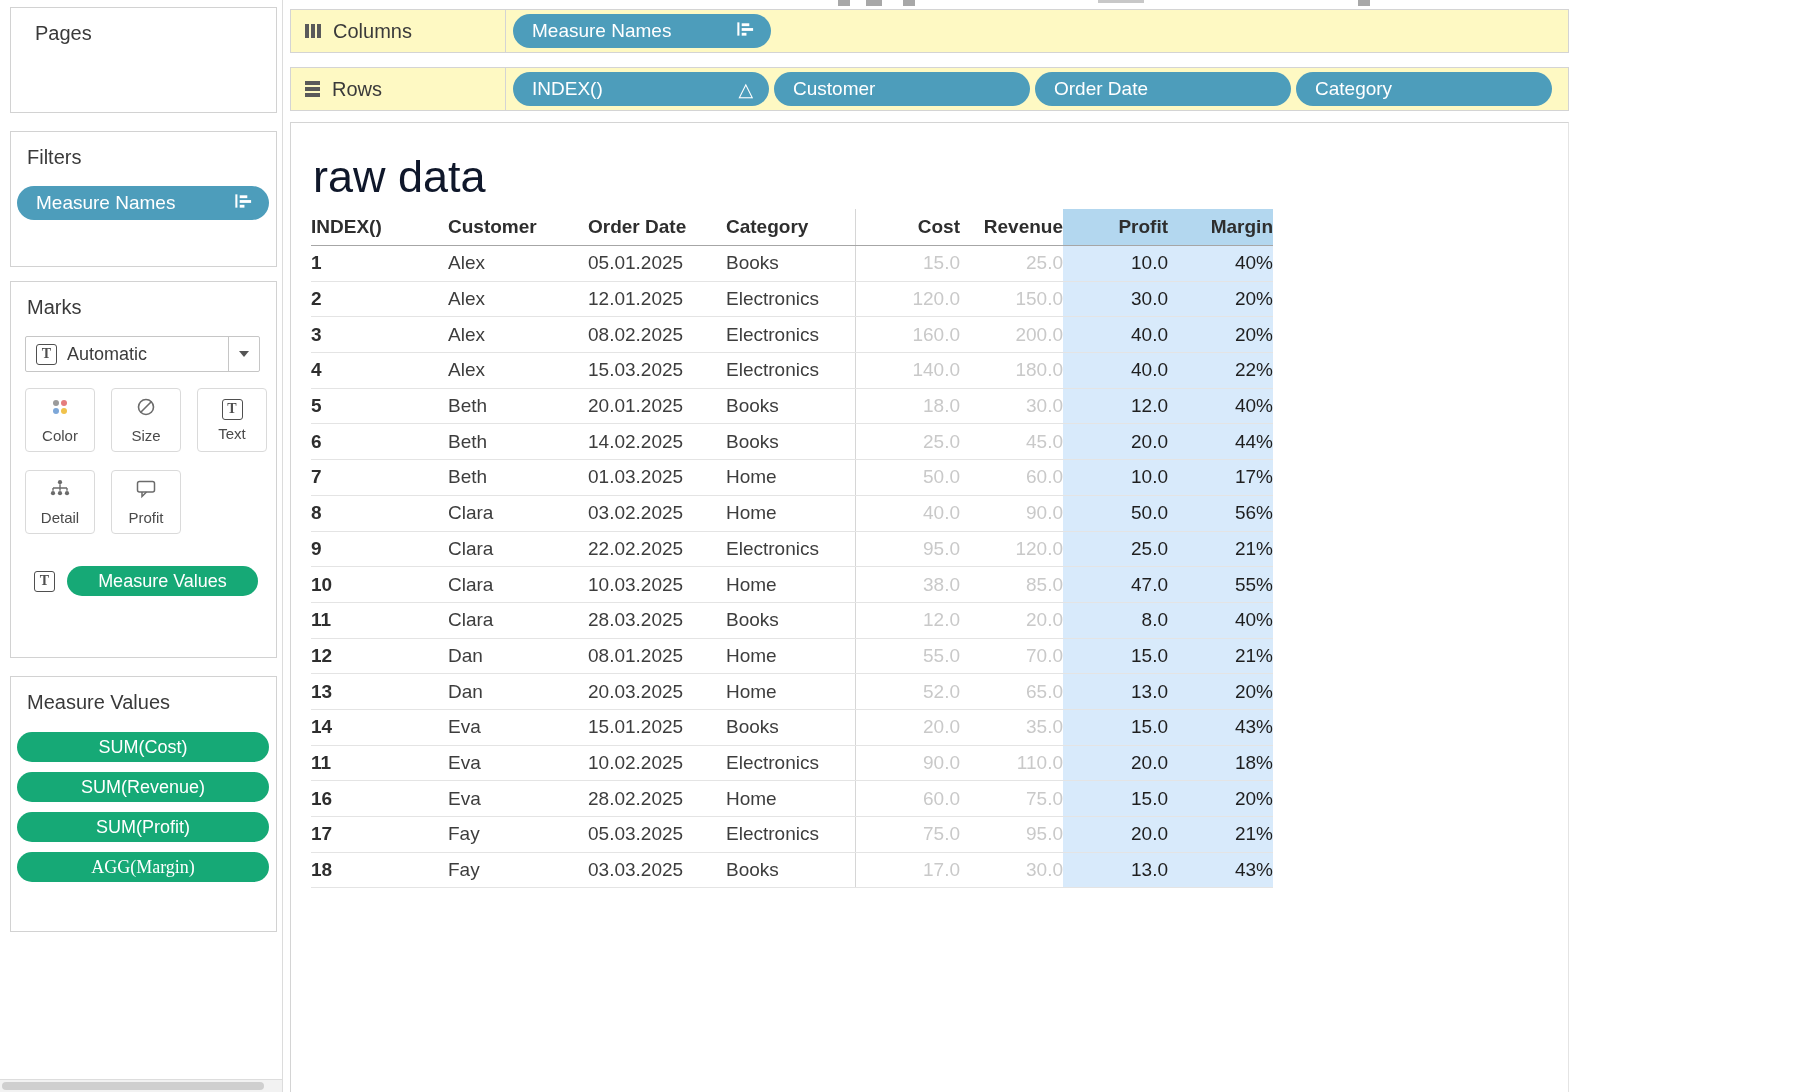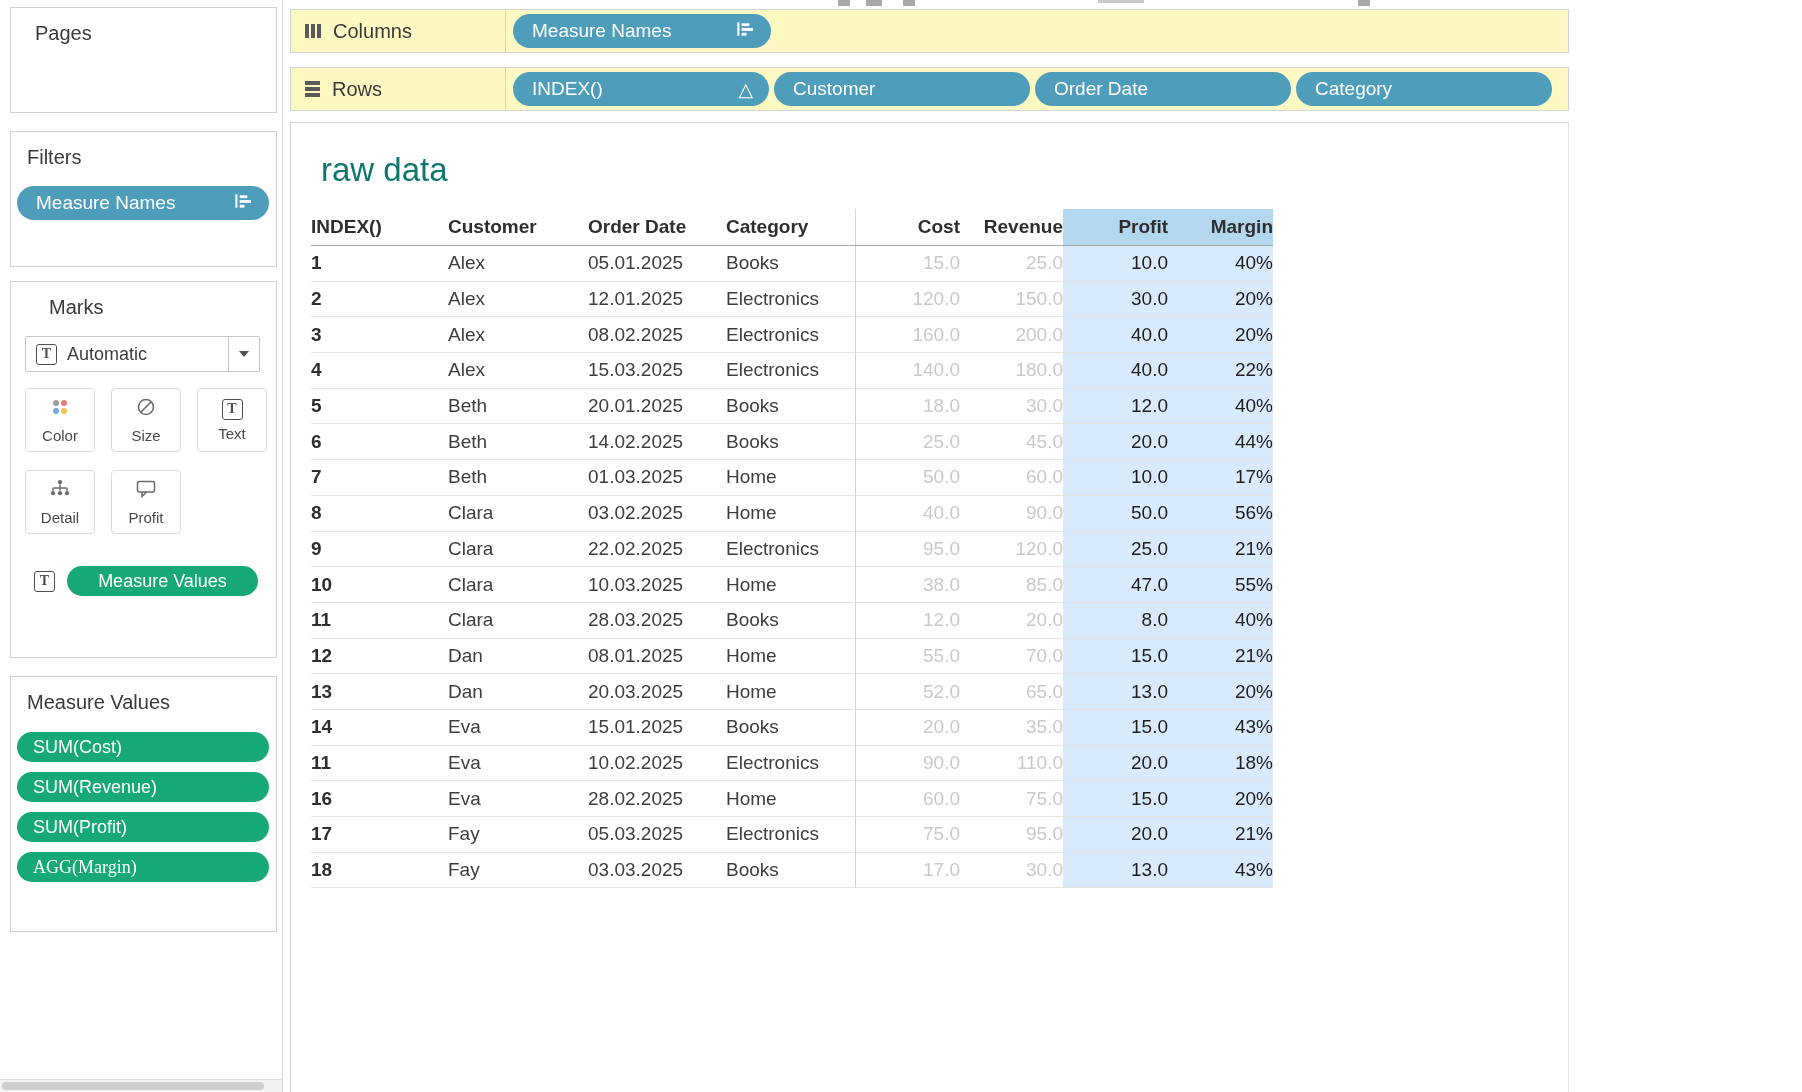--- a/index.html
+++ b/index.html
@@ -11,26 +11,26 @@
   #app{position:absolute;left:0;top:0;width:1802px;height:1092px;}
 
   
   .card{position:absolute;background:#fff;border:1px solid #d2d2d2;box-sizing:border-box;}
   .card-title{font-size:20px;color:#3a3a3a;padding:14px 0 0 16px;}
 
   
   .left-divider{position:absolute;left:282px;top:0;width:1px;height:1092px;background:#dcdcdc;}
   .pages-card{left:10px;top:7px;width:267px;height:106px;padding-left:8px;}
   .filters-card{left:10px;top:131px;width:267px;height:136px;}
-  .marks-card{left:10px;top:281px;width:267px;height:377px;padding-left:22px;}
+  .marks-card{left:10px;top:281px;width:267px;height:377px;}
   .mv-card{left:10px;top:676px;width:267px;height:256px;}
 
   
   .pill{box-sizing:border-box;display:flex;align-items:center;border-radius:17px;
-        color:#fff;font-size:19px;white-space:nowrap;cursor:default;}
+        color:#fff;font-size:19px;white-space:nowrap;cursor:default;justify-content:center;}
   .pill-blue{background:var(--pill-blue,#4d9dbb);height:34px;padding:0 16px 0 19px;justify-content:space-between;}
   .pill-blue.noicon{justify-content:flex-start;}
   .pill-green{background:var(--pill-green,#16a976);height:30px;border-radius:15px;
               padding:0 16px;font-size:18px;}
   .pill-green.centered{justify-content:center;}
   .delta{font-size:19px;color:#fff;line-height:1;}
 
   .filters-card .pill{position:absolute;left:6px;top:54px;width:252px;}
 
   
@@ -69,21 +69,21 @@
   .icon-cols i{display:block;width:4px;height:14px;background:#5a5a5a;}
   .icon-rows{display:inline-flex;flex-direction:column;gap:2px;}
   .icon-rows i{display:block;width:15px;height:4px;background:#5a5a5a;}
   .shelf-pills{display:flex;align-items:center;gap:5px;padding-left:7px;}
   .shelf .pill-blue{width:256px;}
   .shelf-cols .pill-blue{width:258px;}
 
   
   .worksheet{position:absolute;left:290px;top:122px;width:1279px;height:970px;box-sizing:border-box;
              border-top:1px solid #d4d4d4;border-left:1px solid #d4d4d4;border-right:1px solid #e4e4e4;background:#fff;}
-  .sheet-title{position:absolute;left:30px;top:28px;font-size:33px;color:#0f766e;}
+  .sheet-title{position:absolute;left:22px;top:28px;font-size:45px;color:#0f172a;}
 
   table.data{position:absolute;left:20px;top:86px;border-collapse:collapse;table-layout:fixed;font-size:19px;}
   table.data th{font-weight:bold;color:#2e2e2e;height:36px;border-bottom:1px solid #a6a6a6;padding:0;}
   table.data td{height:34.7px;border-bottom:1px solid #e4e4e4;padding:0;}
   .h0,.c0{text-align:left;padding-left:10px;}
   .h1,.c1,.h2,.c2,.h3,.c3{text-align:left;}
   .h4,.c4{border-left:1px solid #d6d6d6;}
   .h4,.c4,.h5,.c5,.h6,.c6,.h7,.c7{text-align:right;padding-right:10px;}
   .c0{font-weight:bold;color:#2e2e2e;}
   .c1,.c2,.c3{color:#3d3d3d;}

